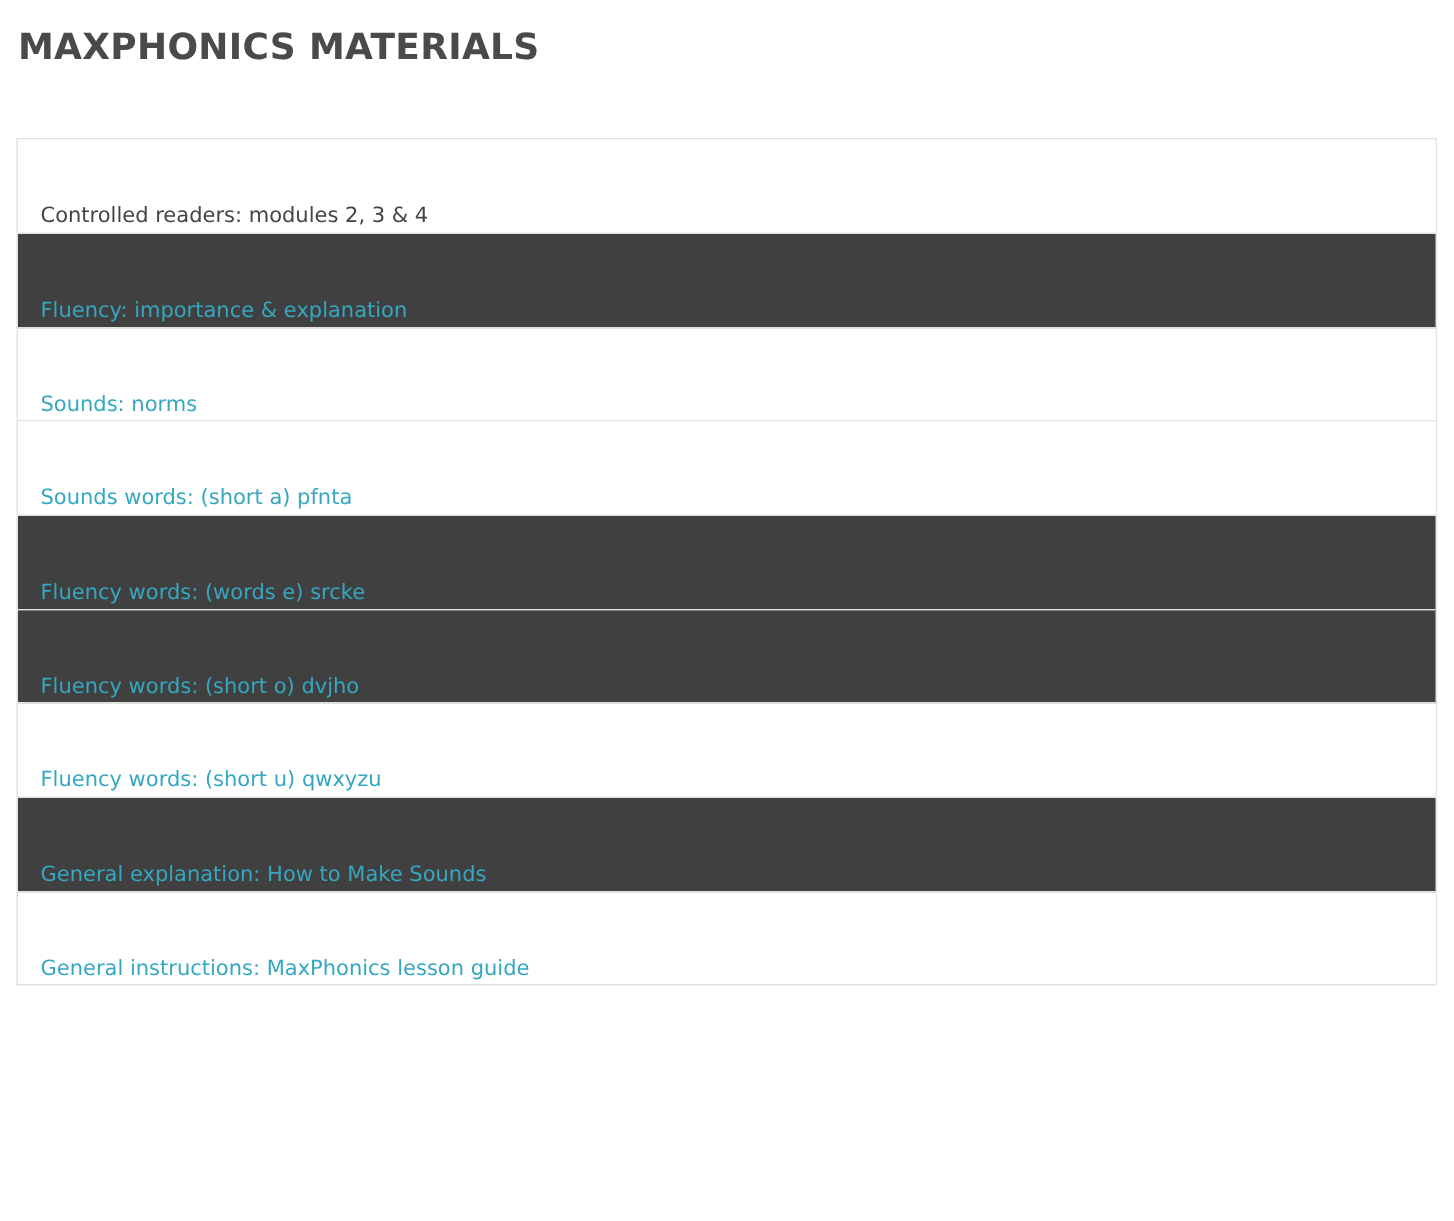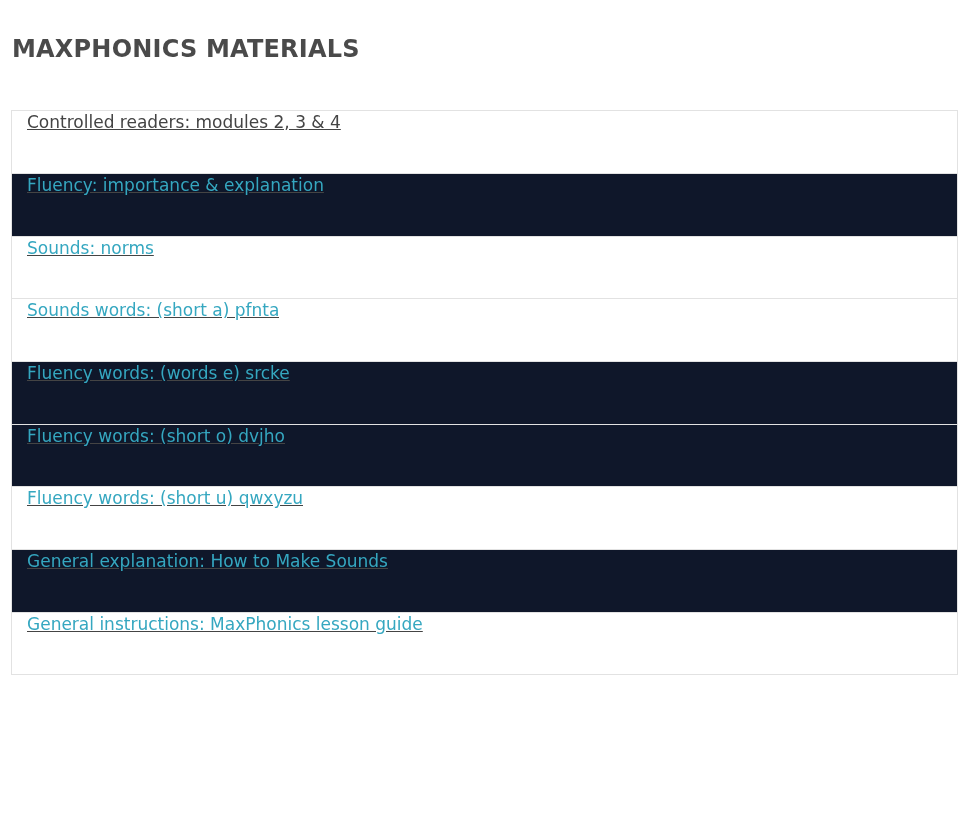--- a/index.html
+++ b/index.html
@@ -18,45 +18,44 @@
   .page {
     width: 969px;
     box-sizing: border-box;
     padding: 0 11px;
   }
   .page-title {
     font-size: 24px;
     font-weight: bold;
     letter-spacing: 0.2px;
     color: #4a4a4a;
-    margin: 34px 0 0 0;
+    margin: 16px 0 0 0;
     padding: 0 0 0 1px;
     line-height: 1.3;
     text-transform: uppercase;
   }
   .list {
     margin-top: 45px;
     border-top: 1px solid #e2e2e2;
     border-left: 1px solid #e2e2e2;
     border-right: 1px solid #e2e2e2;
     box-sizing: border-box;
   }
   .list-item {
     height: 62.7px;
     display: flex;
-    align-items: flex-start;
+    align-items: flex-end;
     padding: 0 15px;
     box-sizing: border-box;
     border-bottom: 1px solid #e2e2e2;
     background: #ffffff;
-    font-size: 17px;
-    text-decoration: underline;
+    font-size: 14px;
   }
   .list-item.alt {
-    background: #0f172a;
+    background: #404040;
   }
   .list-item .item-label {
     color: #35a7c0;
     line-height: 1.4;
     white-space: nowrap;
     overflow: hidden;
     text-overflow: ellipsis;
   }
   .list-item .item-label.plain {
     color: #444444;

